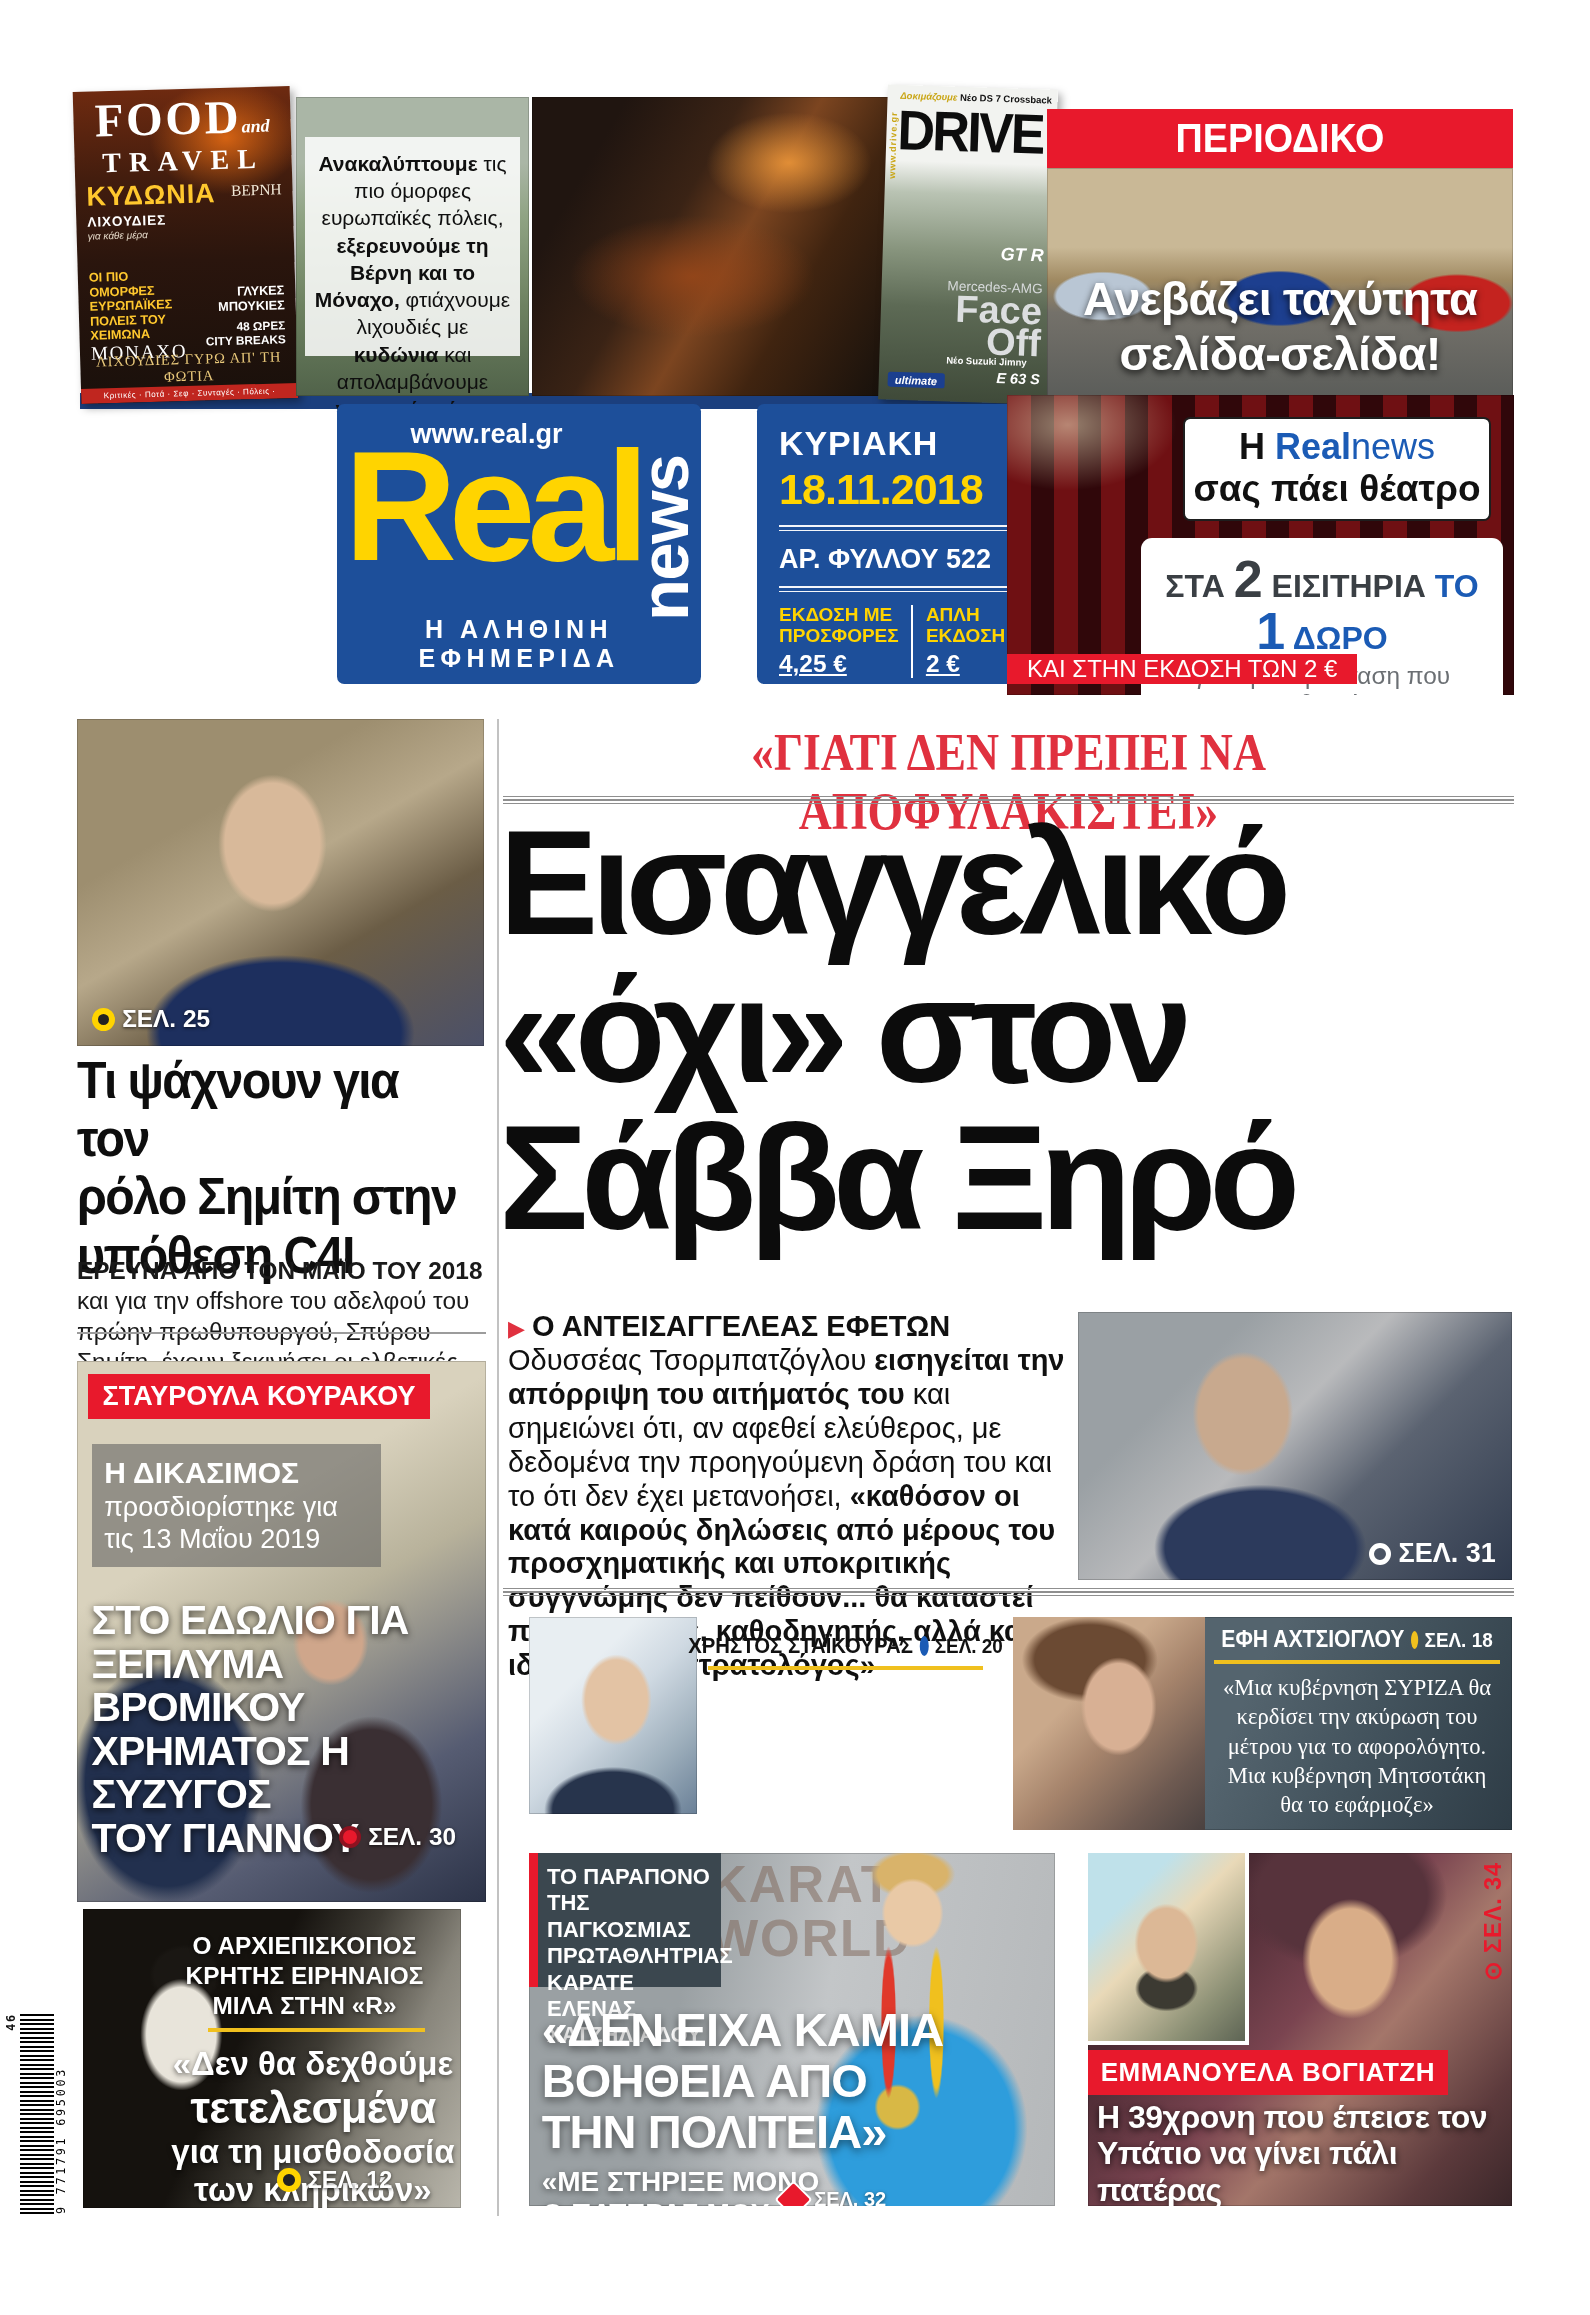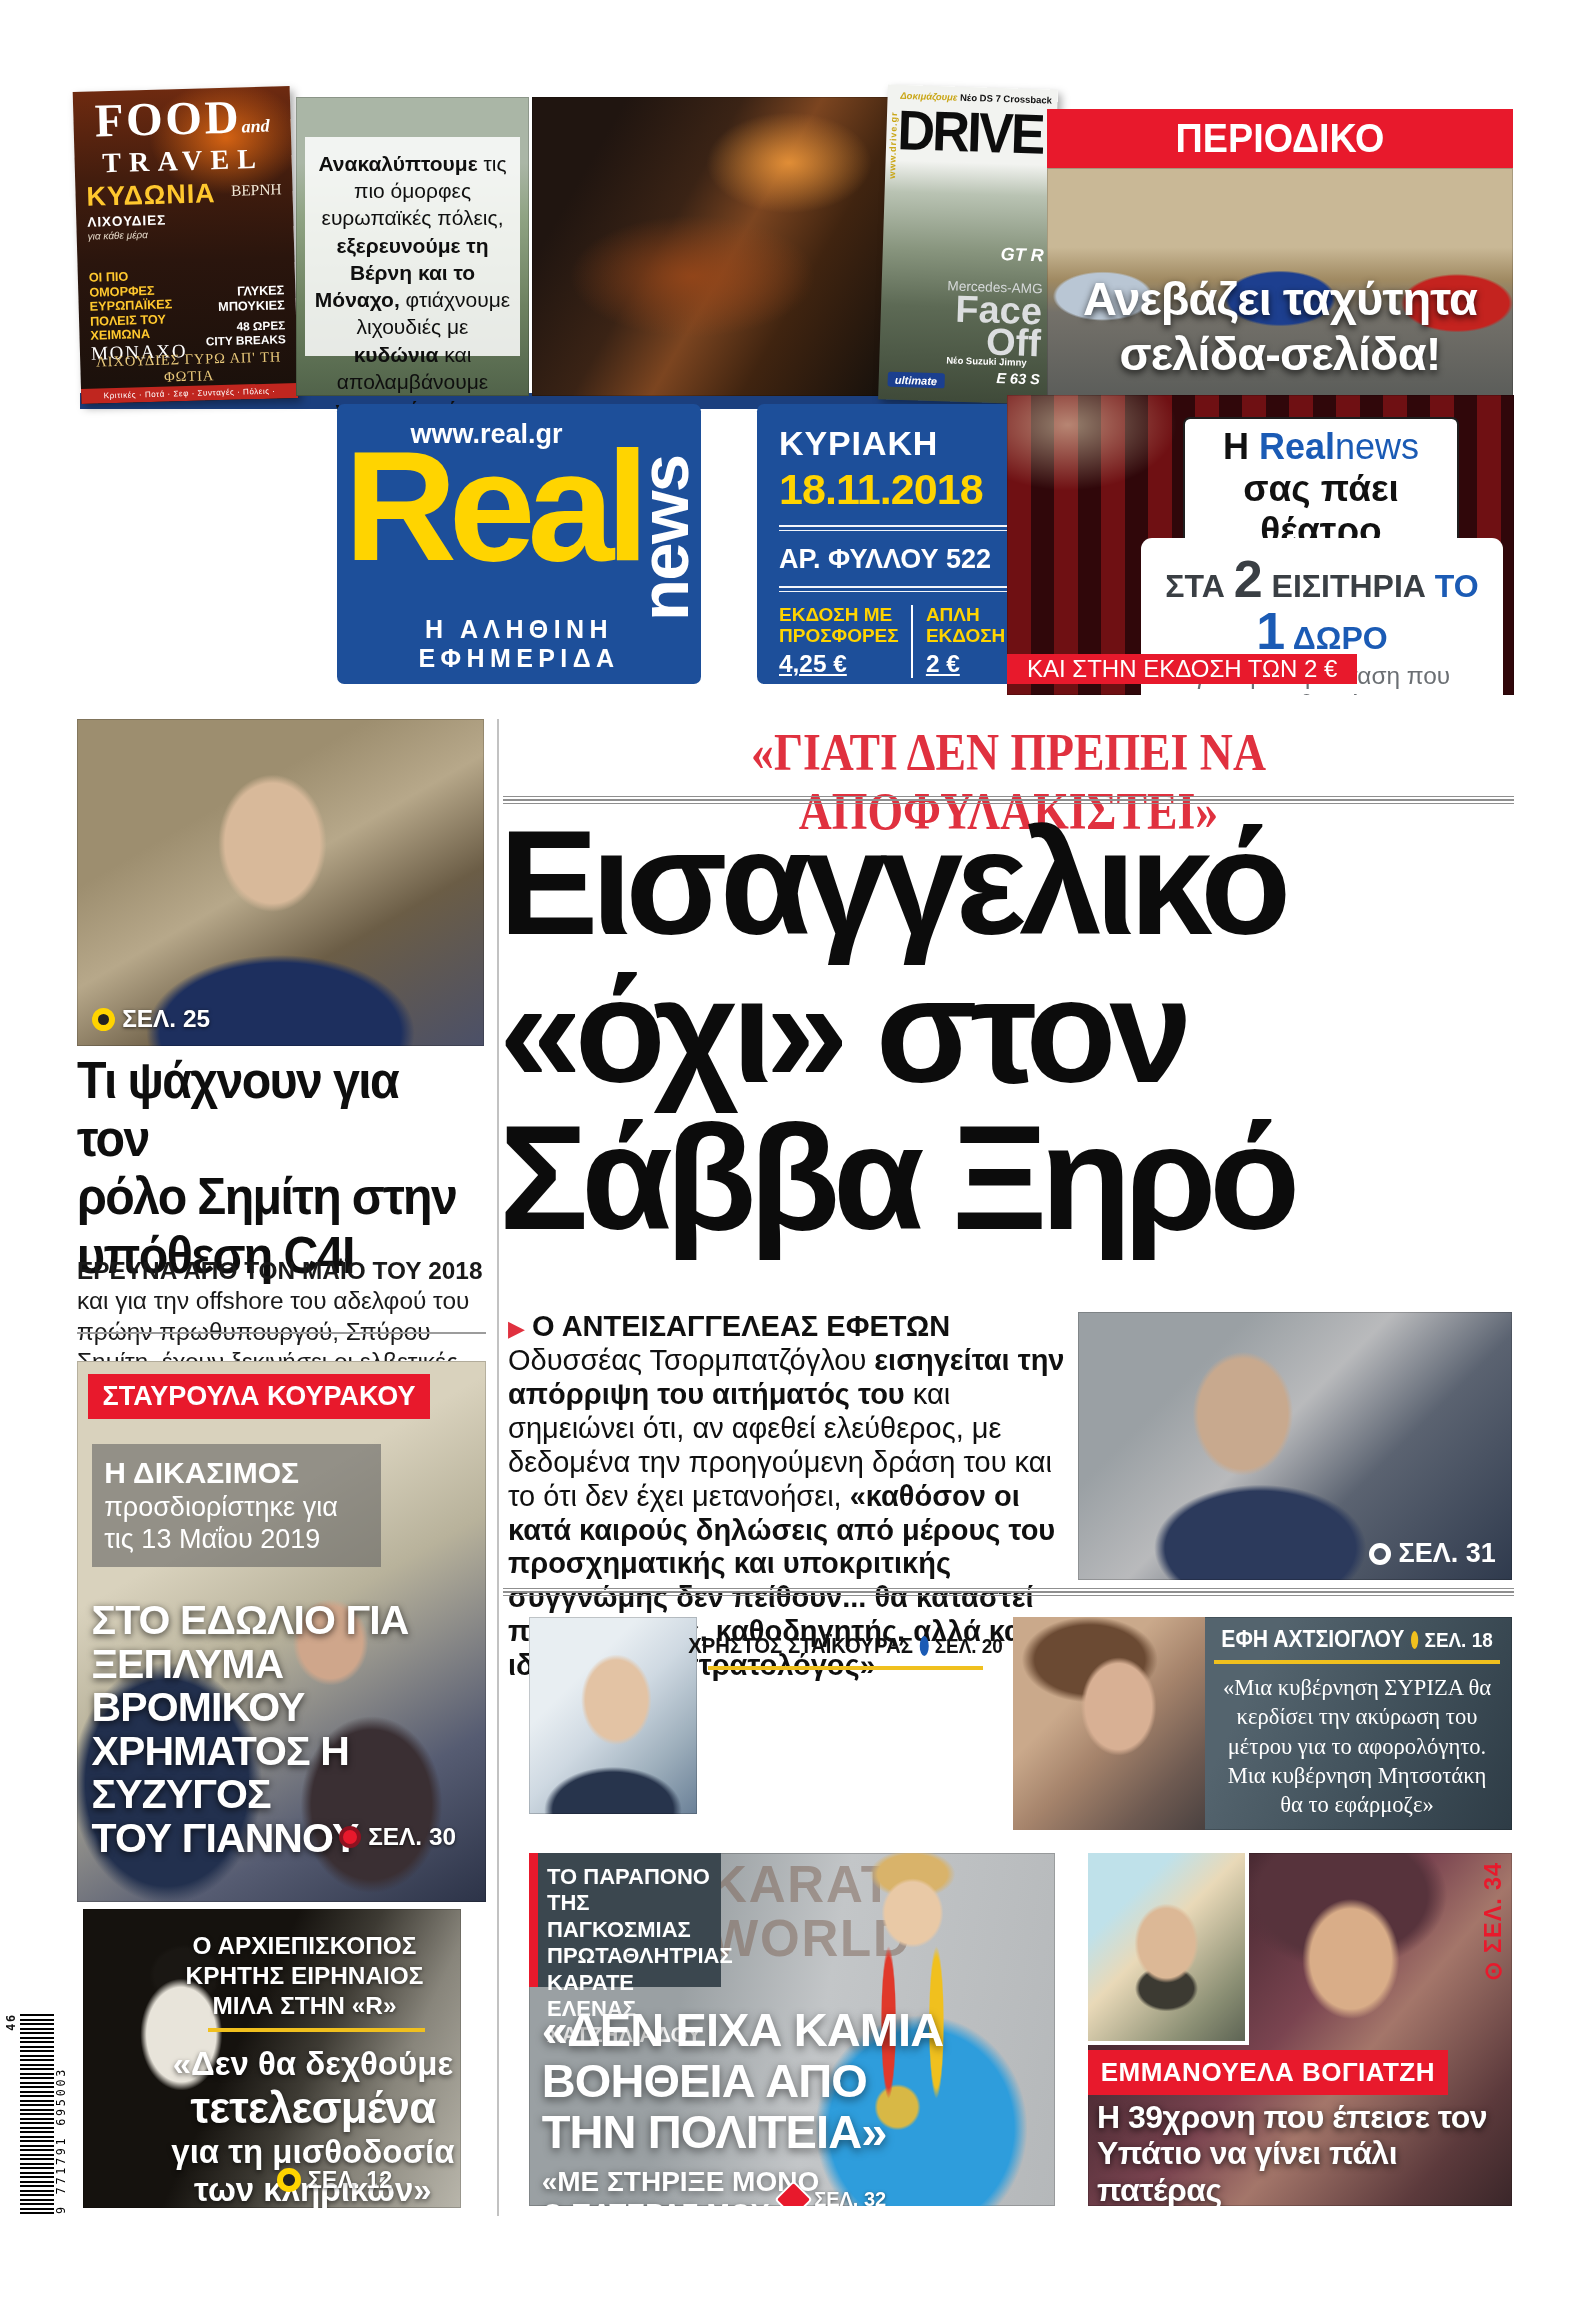--- a/index.html
+++ b/index.html
@@ -96,21 +96,21 @@
   .db-col{flex:1;}
   .db-plabel{color:#ffd400;font-size:19px;font-weight:bold;line-height:1.1;}
   .db-price{color:#fff;font-size:24.4px;font-weight:bold;margin-top:3.6px;text-decoration:underline;}
   .db-div{width:1.8px;background:#fff;margin:0 12.7px;}
 
   .theater{left:1007px;top:395px;width:507px;height:300px;overflow:hidden;
     background:
       radial-gradient(ellipse 181px 109px at 12% 10%, rgba(255,250,210,.5), transparent 60%),
       repeating-linear-gradient(90deg,#6f1013 0 23.5px,#30070a 23.5px 47px),
       #1c0405;}
-  .th-badge{left:176px;top:22px;width:276px;background:#fff;border:2.7px solid #1e1e1e;border-radius:7.2px;
+  .th-badge{left:176px;top:22px;width:308px;background:#fff;border:2.7px solid #1e1e1e;border-radius:7.2px;
     text-align:center;padding:7.2px 5.4px 9px;box-sizing:border-box;}
   .th-b1{font-size:36px;font-weight:bold;color:#111;}
   .th-real{color:#1b5bb5;}
   .th-news{color:#1b5bb5;font-weight:normal;}
   .th-b2{font-size:37px;font-weight:bold;color:#111;margin-top:0px;}
   .th-ticket{left:134px;top:143px;width:362px;background:#fff;border-radius:11px;
     padding:14.5px 14.5px 40px;box-sizing:border-box;text-align:center;}
   .th-offer{font-size:32px;font-weight:bold;color:#3a3f44;line-height:1;}
   .th-big{font-size:52px;}
   .th-blue{color:#1b5bb5;text-align:right;}

